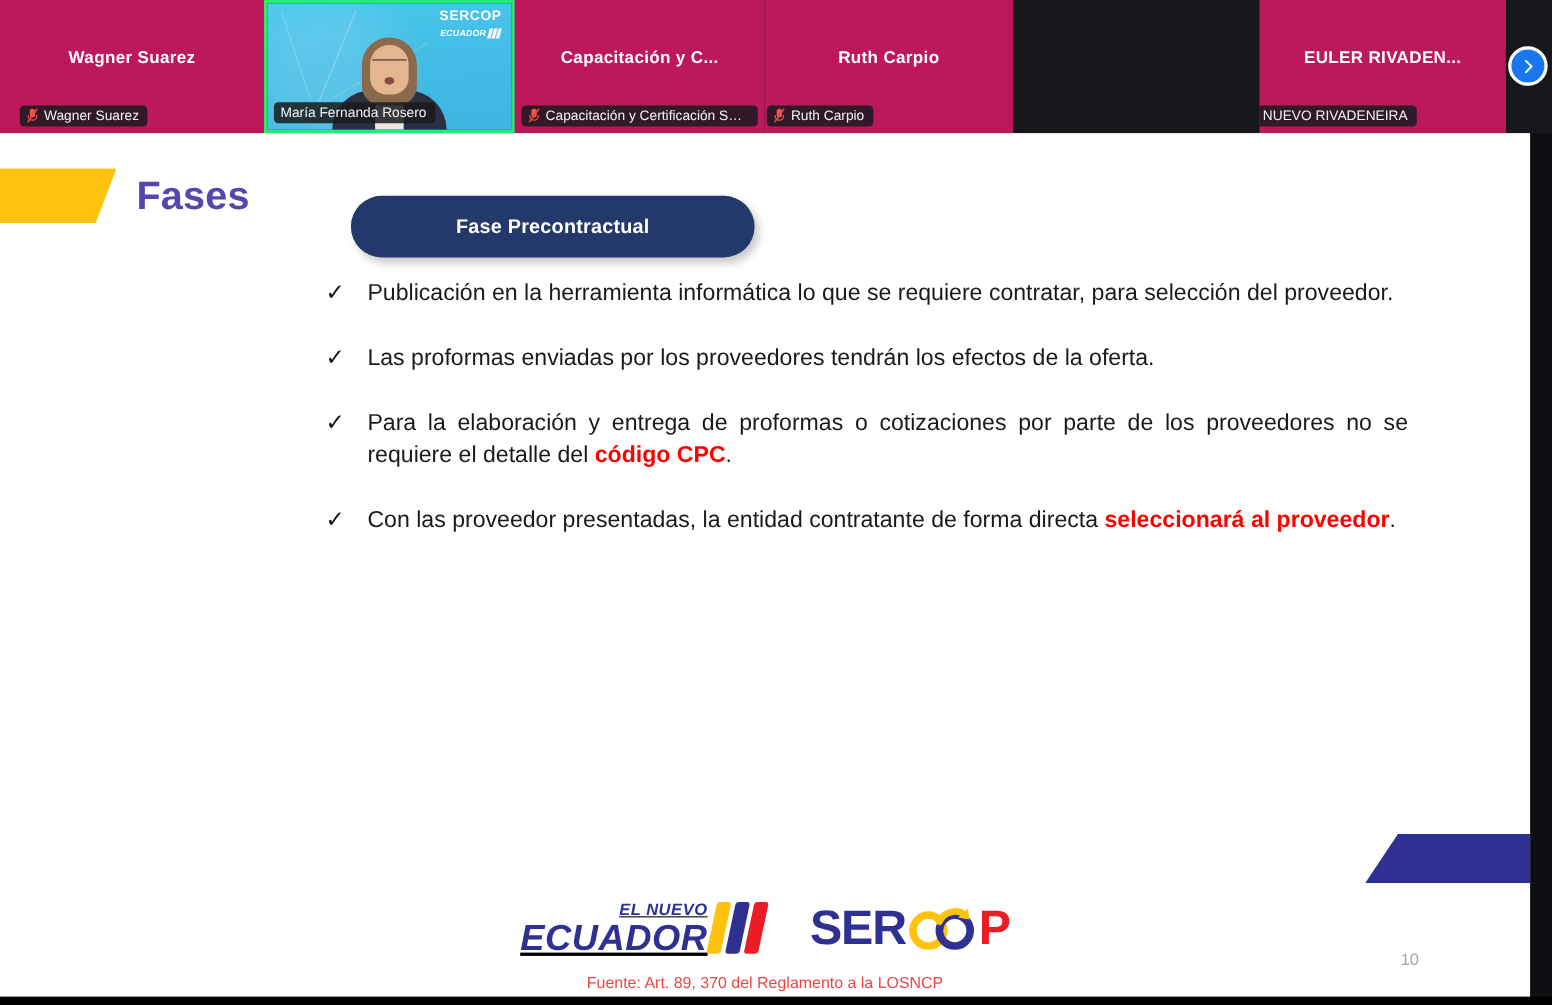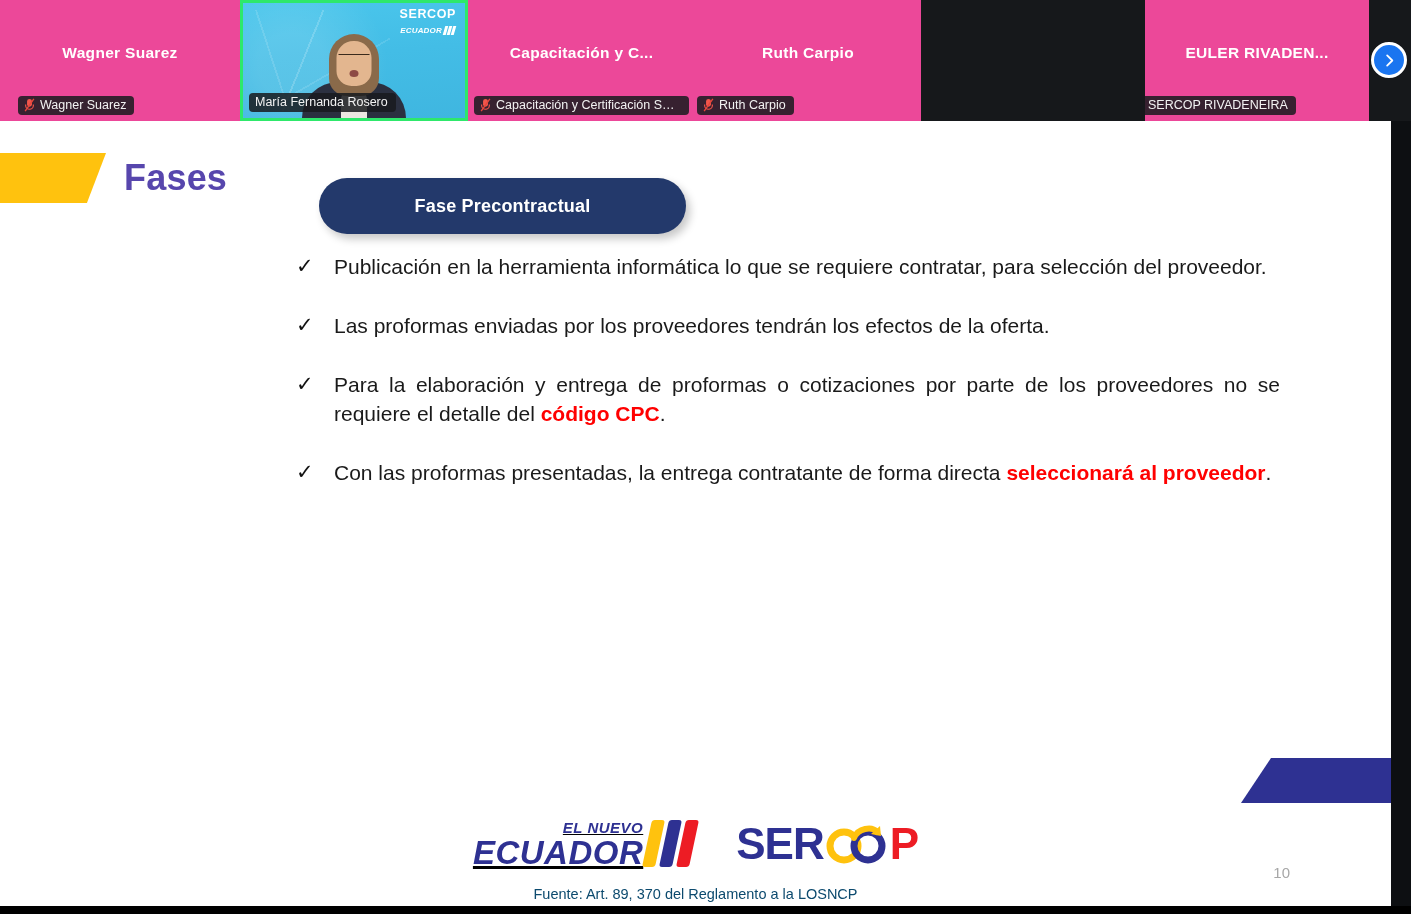--- a/index.html
+++ b/index.html
@@ -10,21 +10,21 @@
   }
   #app{ position:relative; width:1411px; height:914px; background:#0d0f12; }
 
   
   .filmstrip{
     position:absolute; left:0; top:0; width:1411px; height:121px;
     background:#16181b;
   }
   .tile{
     position:absolute; top:0; height:121px;
-    background:#ec4899; overflow:hidden;
+    background:#be185d; overflow:hidden;
   }
   .tile .tile-name{
     position:absolute; left:0; right:0; top:44px;
     text-align:center;
     color:#ffffff; font-size:15.5px; font-weight:bold;
     letter-spacing:.3px; white-space:nowrap;
     font-family:"Liberation Sans", sans-serif;
   }
   
   .chip{
@@ -205,21 +205,21 @@
   .logo-ec .flag .b{ background:#2E3192; }
   .logo-ec .flag .r{ background:#ED1C24; }
 
   .logo-sercop{ display:flex; align-items:center; }
   .logo-sercop .s1{ color:#2E3192; font-size:44px; font-weight:bold; letter-spacing:-1px; }
   .logo-sercop .ring-wrap{ position:relative; width:66px; height:44px; }
   .logo-sercop .s2{ color:#ED1C24; font-size:44px; font-weight:bold; letter-spacing:-1px; }
 
   .footer-src{
     position:absolute; left:0; right:0; top:765px;
-    text-align:center; color:#0c4a6e; font-size:14.5px;
+    text-align:center; color:#ef4444; font-size:14.5px;
   }
 </style>
 </head>
 <body>
 
 <div id="app">
 
   <div class="filmstrip">
 
     <div class="tile" style="left:0;width:240px;">
@@ -280,21 +280,21 @@
           <line x1="1" y1="15" x2="11" y2="1" stroke="#e8453c" stroke-width="1.6"></line>
         </svg>
         <span class="chip-label">Ruth Carpio</span>
       </div>
     </div>
 
 
     <div class="tile" style="left:1145px;width:224px;">
       <div class="tile-name">EULER RIVADEN...</div>
       <div class="chip" style="left:-3px;">
-        <span class="chip-label">SERCOP RIVADENEIRA</span>
+        <span class="chip-label">NUEVO RIVADENEIRA</span>
       </div>
     </div>
 
     <div class="next-btn">
       <svg width="15" height="15" viewBox="0 0 16 16">
         <path d="M5.5 2.5 L11 8 L5.5 13.5" stroke="#fff" stroke-width="1.9" fill="none" stroke-linecap="round" stroke-linejoin="round"></path>
       </svg>
     </div>
   </div>
 
@@ -315,21 +315,21 @@
         <div class="bullet">
           <span class="tick">✓</span>
           <span class="btext"><span>Las proformas enviadas por los proveedores tendrán los efectos de la oferta.</span></span>
         </div>
         <div class="bullet">
           <span class="tick">✓</span>
           <span class="btext"><span>Para la elaboración y entrega de proformas o cotizaciones por parte de los proveedores no se requiere el detalle del </span><b>código CPC</b><span>.</span></span>
         </div>
         <div class="bullet">
           <span class="tick">✓</span>
-          <span class="btext"><span>Con las proformas presentadas, la entrega contratante de forma directa </span><b>seleccionará al proveedor</b><span>.</span></span>
+          <span class="btext"><span>Con las proveedor presentadas, la entidad contratante de forma directa </span><b>seleccionará al proveedor</b><span>.</span></span>
         </div>
       </div>
 
     <div class="navy-wedge"></div>
     <div class="page-num">10</div>
 
     <div class="footer-logos">
       <div class="logo-ec">
         <div class="txtblock">
           <div class="nuevo">EL NUEVO</div>

